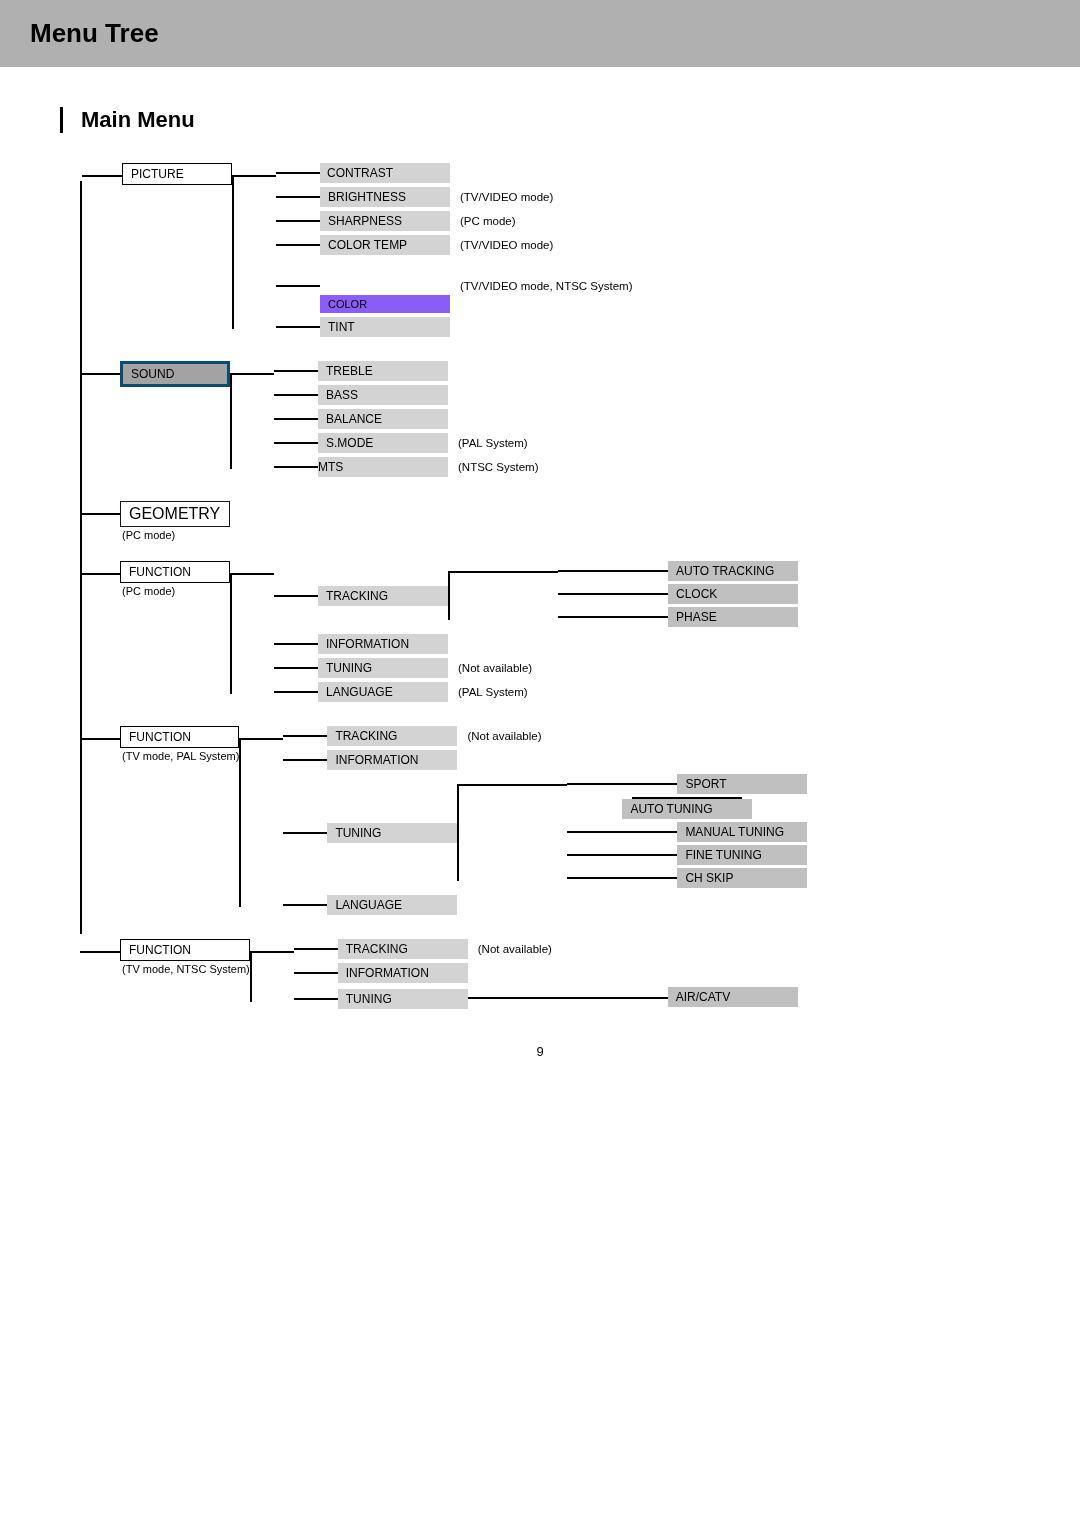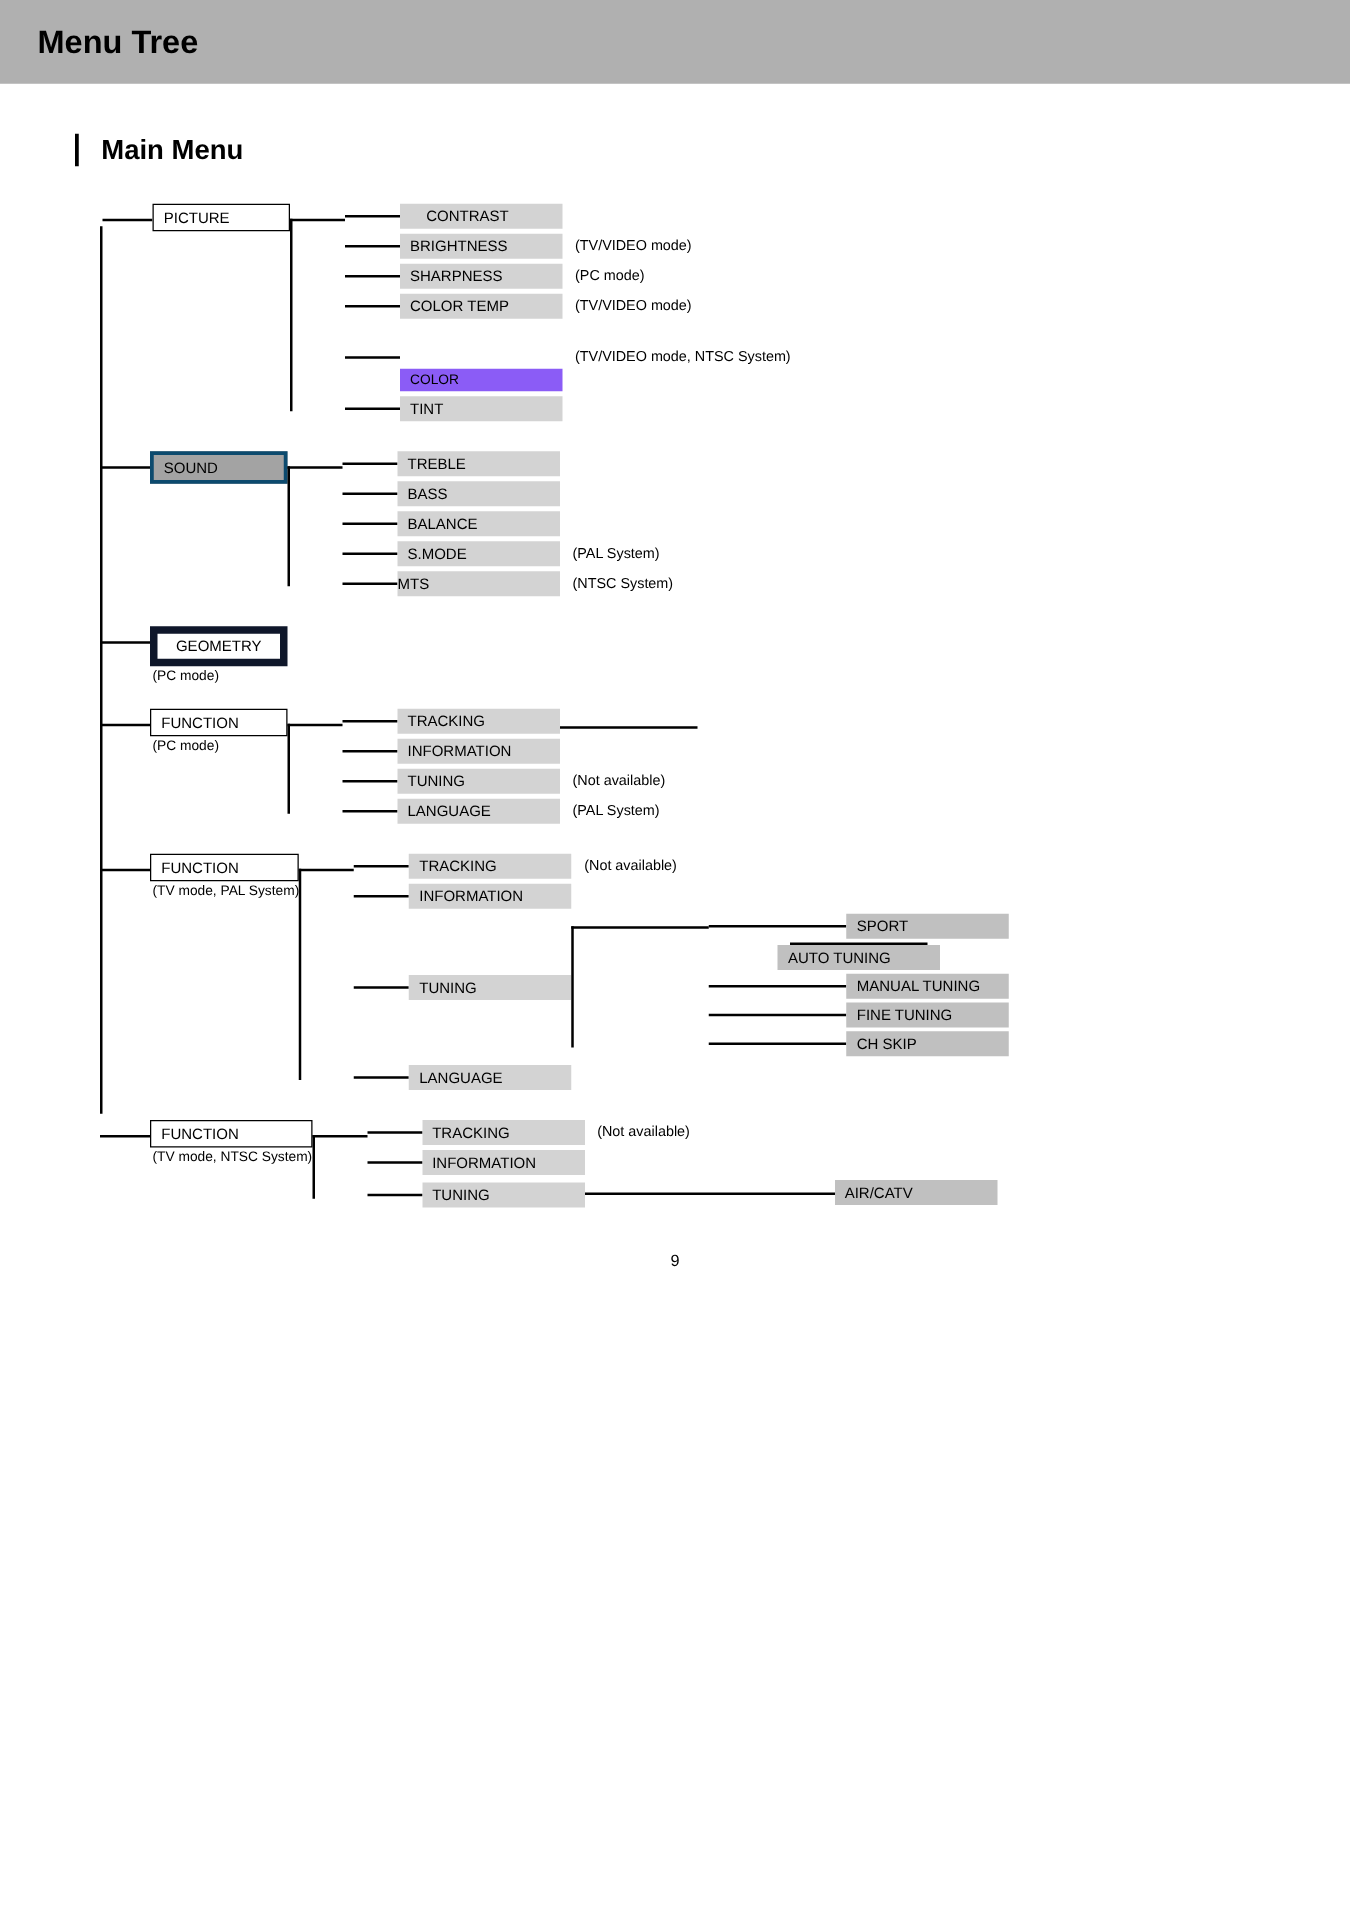--- a/index.html
+++ b/index.html
@@ -66,21 +66,21 @@
         <div style="border:1px solid #000;padding:3px 8px;min-width:110px;background:#fff;font-size:12px;white-space:nowrap;">PICTURE</div>
       </div>
 
       <div style="display:flex;flex-direction:row;align-items:flex-start;">
         <div style="width:44px;height:2px;background:#000;margin-top:12px;flex-shrink:0;"></div>
         <div style="position:relative;">
           <div style="position:absolute;left:-44px;top:12px;width:2px;background:#000;bottom:12px;"></div>
 
           <div style="display:flex;flex-direction:row;align-items:center;margin-bottom:4px;">
             <div style="width:44px;height:2px;background:#000;flex-shrink:0;"></div>
-            <div style="background:#d3d3d3;padding:3px 21px;min-width:130px;font-size:12px;">CONTRAST</div>
+            <div style="background:#d3d3d3;padding:3px 7px;min-width:130px;font-size:12px;">CONTRAST</div>
           </div>
 
           <div style="display:flex;flex-direction:row;align-items:center;margin-bottom:4px;">
             <div style="width:44px;height:2px;background:#000;flex-shrink:0;"></div>
             <div style="background:#d3d3d3;padding:3px 8px;min-width:130px;font-size:12px;">BRIGHTNESS</div>
             <div style="font-size:11.5px;margin-left:10px;">(TV/VIDEO mode)</div>
           </div>
 
           <div style="display:flex;flex-direction:row;align-items:center;margin-bottom:4px;">
             <div style="width:44px;height:2px;background:#000;flex-shrink:0;"></div>
@@ -140,97 +140,112 @@
             <div style="background:#d3d3d3;padding:3px 0;min-width:130px;font-size:12px;">MTS</div>
             <div style="font-size:11.5px;margin-left:10px;">(NTSC System)</div>
           </div>
         </div>
       </div>
     </div>
 
     <div style="display:flex;flex-direction:row;align-items:flex-start;margin-bottom:20px;">
       <div style="width:40px;height:2px;background:#000;margin-top:12px;flex-shrink:0;"></div>
       <div style="display:flex;flex-direction:column;">
-        <div style="border:6px solid #0f172a;padding:3px 8px;min-width:110px;background:#fff;font-size:12px;white-space:nowrap;text-align:center;">GEOMETRY</div>
+        <div style="border:1px solid #0f172a;padding:3px 8px;min-width:110px;background:#fff;font-size:16px;white-space:nowrap;">GEOMETRY</div>
         <div style="font-size:11px;margin-top:2px;padding-left:2px;">(PC mode)</div>
       </div>
     </div>
 
     <div style="display:flex;flex-direction:row;align-items:flex-start;margin-bottom:20px;">
       <div style="width:40px;height:2px;background:#000;margin-top:12px;flex-shrink:0;"></div>
       <div style="display:flex;flex-direction:column;">
         <div style="border:1px solid #000;padding:3px 8px;min-width:110px;background:#fff;font-size:12px;white-space:nowrap;">FUNCTION</div>
         <div style="font-size:11px;margin-top:2px;padding-left:2px;">(PC mode)</div>
       </div>
       <div style="display:flex;flex-direction:row;align-items:flex-start;">
         <div style="width:44px;height:2px;background:#000;margin-top:12px;flex-shrink:0;"></div>
         <div style="position:relative;">
           <div style="position:absolute;left:-44px;top:12px;width:2px;background:#000;bottom:12px;"></div>
 
           <div style="display:flex;flex-direction:row;align-items:center;margin-bottom:4px;">
             <div style="width:44px;height:2px;background:#000;flex-shrink:0;"></div>
             <div style="background:#d3d3d3;padding:3px 8px;min-width:130px;font-size:12px;">TRACKING</div>
-
-            <div style="display:flex;flex-direction:row;align-items:flex-start;">
-              <div style="width:110px;height:2px;background:#000;margin-top:10px;flex-shrink:0;"></div>
-            </div>
-          </div>
-
-          <div style="display:flex;flex-direction:row;align-items:center;margin-bottom:4px;">
-            <div style="width:44px;height:2px;background:#000;flex-shrink:0;"></div>
-            <div style="background:#d3d3d3;padding:3px 8px;min-width:130px;font-size:12px;">INFORMATION</div>
-          </div>
-
-          <div style="display:flex;flex-direction:row;align-items:center;margin-bottom:4px;">
-            <div style="width:44px;height:2px;background:#000;flex-shrink:0;"></div>
-            <div style="background:#d3d3d3;padding:3px 8px;min-width:130px;font-size:12px;">TUNING</div>
-            <div style="font-size:11.5px;margin-left:10px;">(Not available)</div>
-          </div>
-
-          <div style="display:flex;flex-direction:row;align-items:center;margin-bottom:4px;">
-            <div style="width:44px;height:2px;background:#000;flex-shrink:0;"></div>
-            <div style="background:#d3d3d3;padding:3px 8px;min-width:130px;font-size:12px;">LANGUAGE</div>
-            <div style="font-size:11.5px;margin-left:10px;">(PAL System)</div>
-          </div>
-        </div>
-      </div>
-    </div>
-
-    <div style="display:flex;flex-direction:row;align-items:flex-start;margin-bottom:20px;">
-      <div style="width:40px;height:2px;background:#000;margin-top:12px;flex-shrink:0;"></div>
-      <div style="display:flex;flex-direction:column;">
-        <div style="border:1px solid #000;padding:3px 8px;min-width:110px;background:#fff;font-size:12px;white-space:nowrap;">FUNCTION</div>
-        <div style="font-size:11px;margin-top:2px;padding-left:2px;">(TV mode, PAL System)</div>
-      </div>
-      <div style="display:flex;flex-direction:row;align-items:flex-start;">
-        <div style="width:44px;height:2px;background:#000;margin-top:12px;flex-shrink:0;"></div>
-        <div style="position:relative;">
-          <div style="position:absolute;left:-44px;top:12px;width:2px;background:#000;bottom:12px;"></div>
-
-          <div style="display:flex;flex-direction:row;align-items:center;margin-bottom:4px;">
-            <div style="width:44px;height:2px;background:#000;flex-shrink:0;"></div>
-            <div style="background:#d3d3d3;padding:3px 8px;min-width:130px;font-size:12px;">TRACKING</div>
-            <div style="font-size:11.5px;margin-left:10px;">(Not available)</div>
-          </div>
-
-          <div style="display:flex;flex-direction:row;align-items:center;margin-bottom:4px;">
-            <div style="width:44px;height:2px;background:#000;flex-shrink:0;"></div>
-            <div style="background:#d3d3d3;padding:3px 8px;min-width:130px;font-size:12px;">INFORMATION</div>
-          </div>
-
-          <div style="display:flex;flex-direction:row;align-items:center;margin-bottom:4px;">
-            <div style="width:44px;height:2px;background:#000;flex-shrink:0;"></div>
-            <div style="background:#d3d3d3;padding:3px 8px;min-width:130px;font-size:12px;">TUNING</div>
 
             <div style="display:flex;flex-direction:row;align-items:flex-start;">
               <div style="width:110px;height:2px;background:#000;margin-top:10px;flex-shrink:0;"></div>
               <div style="position:relative;">
                 <div style="position:absolute;left:-110px;top:10px;width:2px;background:#000;bottom:10px;"></div>
                 <div style="display:flex;flex-direction:row;align-items:center;margin-bottom:3px;">
                   <div style="width:110px;height:2px;background:#000;flex-shrink:0;"></div>
+                  <div style="background:#c0c0c0;padding:3px 8px;min-width:130px;font-size:12px;">AUTO TRACKING</div>
+                </div>
+                <div style="display:flex;flex-direction:row;align-items:center;margin-bottom:3px;">
+                  <div style="width:110px;height:2px;background:#000;flex-shrink:0;"></div>
+                  <div style="background:#c0c0c0;padding:3px 8px;min-width:130px;font-size:12px;">CLOCK</div>
+                </div>
+                <div style="display:flex;flex-direction:row;align-items:center;margin-bottom:3px;">
+                  <div style="width:110px;height:2px;background:#000;flex-shrink:0;"></div>
+                  <div style="background:#c0c0c0;padding:3px 8px;min-width:130px;font-size:12px;">PHASE</div>
+                </div>
+              </div>
+            </div>
+          </div>
+
+          <div style="display:flex;flex-direction:row;align-items:center;margin-bottom:4px;">
+            <div style="width:44px;height:2px;background:#000;flex-shrink:0;"></div>
+            <div style="background:#d3d3d3;padding:3px 8px;min-width:130px;font-size:12px;">INFORMATION</div>
+          </div>
+
+          <div style="display:flex;flex-direction:row;align-items:center;margin-bottom:4px;">
+            <div style="width:44px;height:2px;background:#000;flex-shrink:0;"></div>
+            <div style="background:#d3d3d3;padding:3px 8px;min-width:130px;font-size:12px;">TUNING</div>
+            <div style="font-size:11.5px;margin-left:10px;">(Not available)</div>
+          </div>
+
+          <div style="display:flex;flex-direction:row;align-items:center;margin-bottom:4px;">
+            <div style="width:44px;height:2px;background:#000;flex-shrink:0;"></div>
+            <div style="background:#d3d3d3;padding:3px 8px;min-width:130px;font-size:12px;">LANGUAGE</div>
+            <div style="font-size:11.5px;margin-left:10px;">(PAL System)</div>
+          </div>
+        </div>
+      </div>
+    </div>
+
+    <div style="display:flex;flex-direction:row;align-items:flex-start;margin-bottom:20px;">
+      <div style="width:40px;height:2px;background:#000;margin-top:12px;flex-shrink:0;"></div>
+      <div style="display:flex;flex-direction:column;">
+        <div style="border:1px solid #000;padding:3px 8px;min-width:110px;background:#fff;font-size:12px;white-space:nowrap;">FUNCTION</div>
+        <div style="font-size:11px;margin-top:2px;padding-left:2px;">(TV mode, PAL System)</div>
+      </div>
+      <div style="display:flex;flex-direction:row;align-items:flex-start;">
+        <div style="width:44px;height:2px;background:#000;margin-top:12px;flex-shrink:0;"></div>
+        <div style="position:relative;">
+          <div style="position:absolute;left:-44px;top:12px;width:2px;background:#000;bottom:12px;"></div>
+
+          <div style="display:flex;flex-direction:row;align-items:center;margin-bottom:4px;">
+            <div style="width:44px;height:2px;background:#000;flex-shrink:0;"></div>
+            <div style="background:#d3d3d3;padding:3px 8px;min-width:130px;font-size:12px;">TRACKING</div>
+            <div style="font-size:11.5px;margin-left:10px;">(Not available)</div>
+          </div>
+
+          <div style="display:flex;flex-direction:row;align-items:center;margin-bottom:4px;">
+            <div style="width:44px;height:2px;background:#000;flex-shrink:0;"></div>
+            <div style="background:#d3d3d3;padding:3px 8px;min-width:130px;font-size:12px;">INFORMATION</div>
+          </div>
+
+          <div style="display:flex;flex-direction:row;align-items:center;margin-bottom:4px;">
+            <div style="width:44px;height:2px;background:#000;flex-shrink:0;"></div>
+            <div style="background:#d3d3d3;padding:3px 8px;min-width:130px;font-size:12px;">TUNING</div>
+
+            <div style="display:flex;flex-direction:row;align-items:flex-start;">
+              <div style="width:110px;height:2px;background:#000;margin-top:10px;flex-shrink:0;"></div>
+              <div style="position:relative;">
+                <div style="position:absolute;left:-110px;top:10px;width:2px;background:#000;bottom:10px;"></div>
+                <div style="display:flex;flex-direction:row;align-items:center;margin-bottom:3px;">
+                  <div style="width:110px;height:2px;background:#000;flex-shrink:0;"></div>
                   <div style="background:#c0c0c0;padding:3px 8px;min-width:130px;font-size:12px;">SPORT</div>
                 </div>
                 <div style="display:flex;flex-direction:column;align-items:center;margin-bottom:3px;">
                   <div style="width:110px;height:2px;background:#000;flex-shrink:0;"></div>
                   <div style="background:#c0c0c0;padding:3px 8px;min-width:130px;font-size:12px;">AUTO TUNING</div>
                 </div>
                 <div style="display:flex;flex-direction:row;align-items:center;margin-bottom:3px;">
                   <div style="width:110px;height:2px;background:#000;flex-shrink:0;"></div>
                   <div style="background:#c0c0c0;padding:3px 8px;min-width:130px;font-size:12px;">MANUAL TUNING</div>
                 </div>

